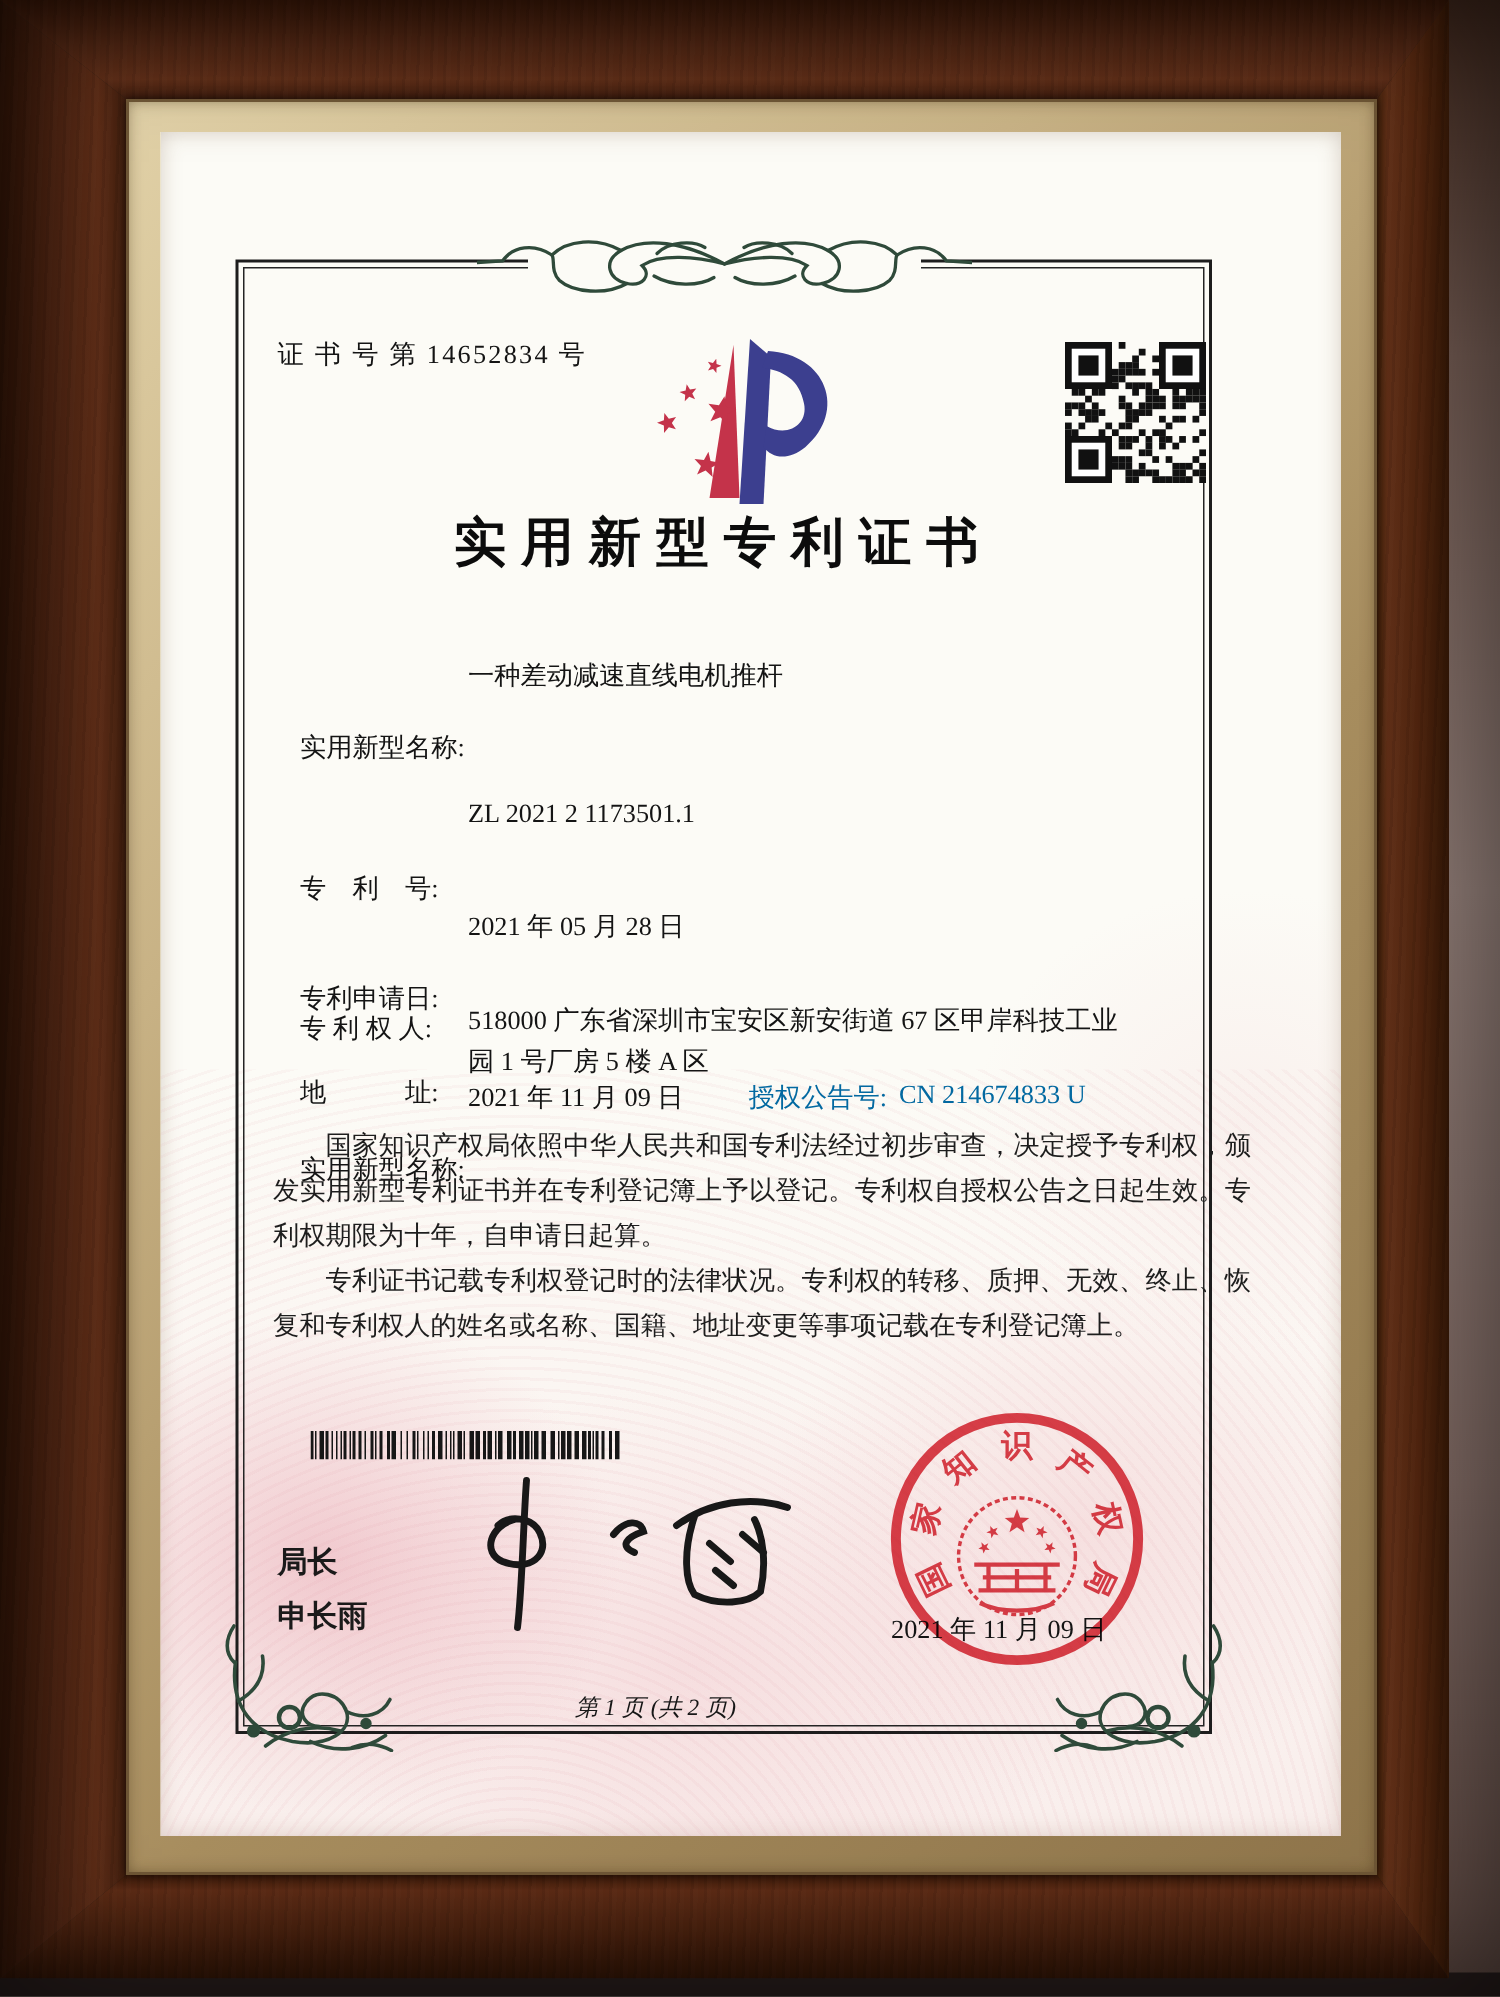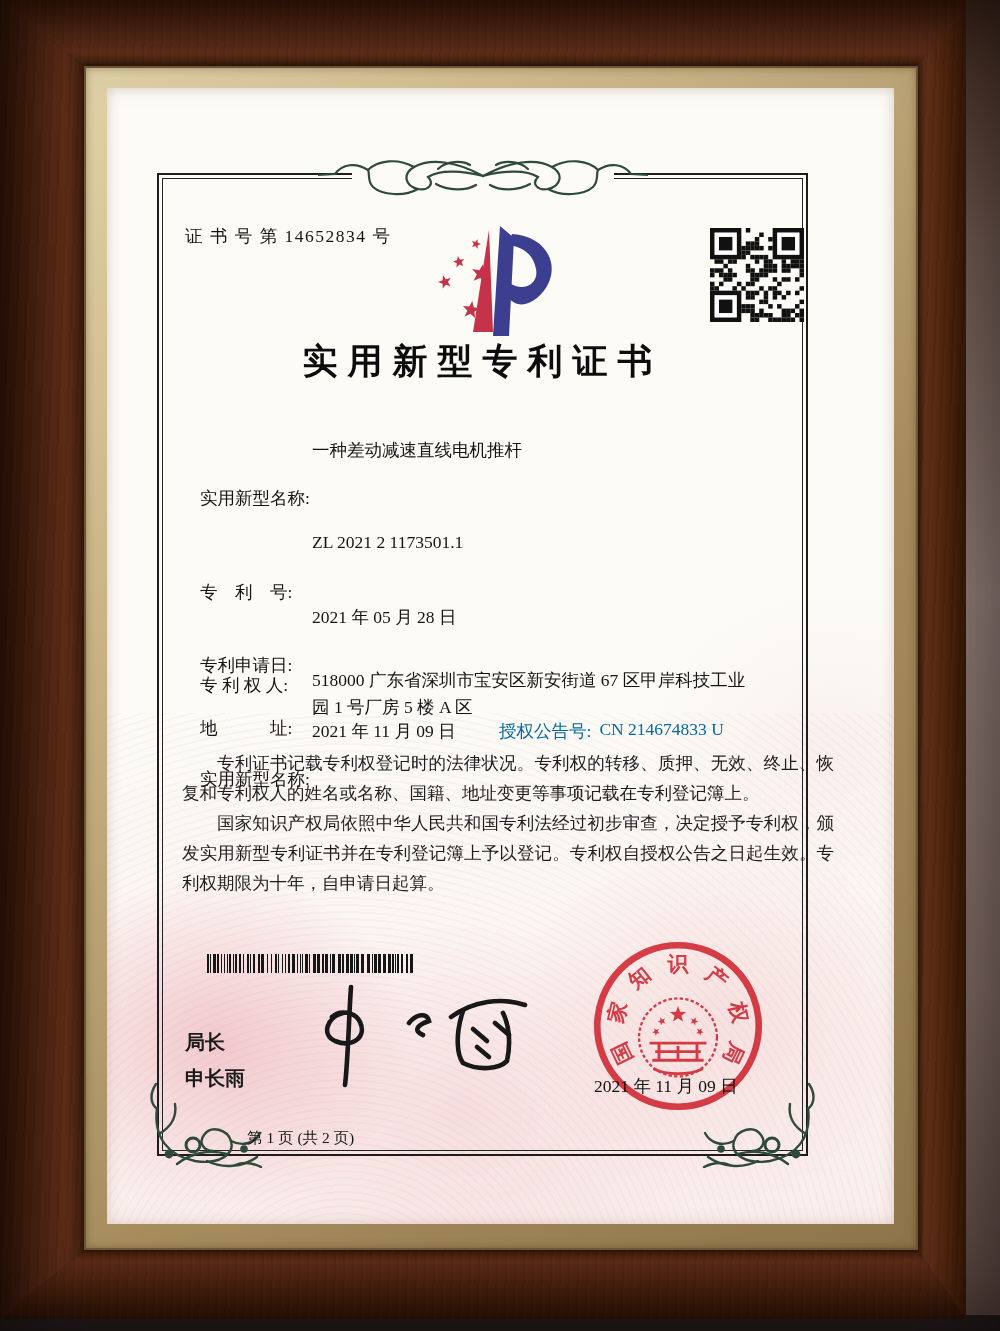--- a/index.html
+++ b/index.html
@@ -70,21 +70,21 @@
   .body-text{position:absolute;left:75px;width:652px;top:660px;font-size:17.5px;
     line-height:1.72;color:#1d1d1d;text-align:justify;}
   .body-text p{margin:0;text-indent:2em;}
 
   .barcode{position:absolute;left:100px;top:866px;width:208px;height:19px;}
   .director{position:absolute;left:78px;top:936px;font-family:Liberation Sans, sans-serif;
     font-size:20px;font-weight:600;color:#1a1a1a;line-height:1.8;}
   .signature{position:absolute;left:198px;top:893px;width:240px;height:115px;}
   .seal-date{position:absolute;left:487px;top:986px;font-size:17.5px;color:#141414;z-index:3;white-space:nowrap;}
   .seal{position:absolute;left:476px;top:843px;width:190px;height:190px;z-index:4;opacity:.92;mix-blend-mode:multiply;}
-  .pageinfo{position:absolute;left:140px;width:380px;top:1040px;font-size:15.5px;color:#161616;}
+  .pageinfo{position:absolute;left:140px;width:380px;top:1040px;text-align:center;font-size:15.5px;color:#161616;font-style:italic;}
 
   .vignette{position:absolute;inset:0;pointer-events:none;
     box-shadow:inset 0 0 90px rgba(0,0,0,.55);}
 </style>
 </head>
 <body>
 
 <div class="stage">
   <div class="wall-right"></div>
   <div class="shadow-bottom"></div>
@@ -337,22 +337,22 @@
       <div class="row r7">
         <span class="lab">实用新型名称:</span>
         <span>2021 年 11 月 09 日</span>
       </div>
       <div class="grantno">
         <span class="lab">授权公告号:</span>
         <span>CN 214674833 U</span>
       </div>
 
       <div class="body-text">
+        <p>国家知识产权局依照中华人民共和国专利法经过初步审查，决定授予专利权，颁发实用新型专利证书并在专利登记簿上予以登记。专利权自授权公告之日起生效。专利权期限为十年，自申请日起算。</p>
         <p>专利证书记载专利权登记时的法律状况。专利权的转移、质押、无效、终止、恢复和专利权人的姓名或名称、国籍、地址变更等事项记载在专利登记簿上。</p>
-        <p>国家知识产权局依照中华人民共和国专利法经过初步审查，决定授予专利权，颁发实用新型专利证书并在专利登记簿上予以登记。专利权自授权公告之日起生效。专利权期限为十年，自申请日起算。</p>
       </div>
 
       <svg class="barcode" id="barcode" viewBox="0 0 208 19" preserveAspectRatio="none">
           <rect x="0" y="0" width="2" height="19" fill="#161616"></rect>
           <rect x="3" y="0" width="1" height="19" fill="#161616"></rect>
           <rect x="6" y="0" width="3" height="19" fill="#161616"></rect>
           <rect x="10" y="0" width="2" height="19" fill="#161616"></rect>
           <rect x="14" y="0" width="1" height="19" fill="#161616"></rect>
           <rect x="17" y="0" width="1" height="19" fill="#161616"></rect>
           <rect x="20" y="0" width="1" height="19" fill="#161616"></rect>

